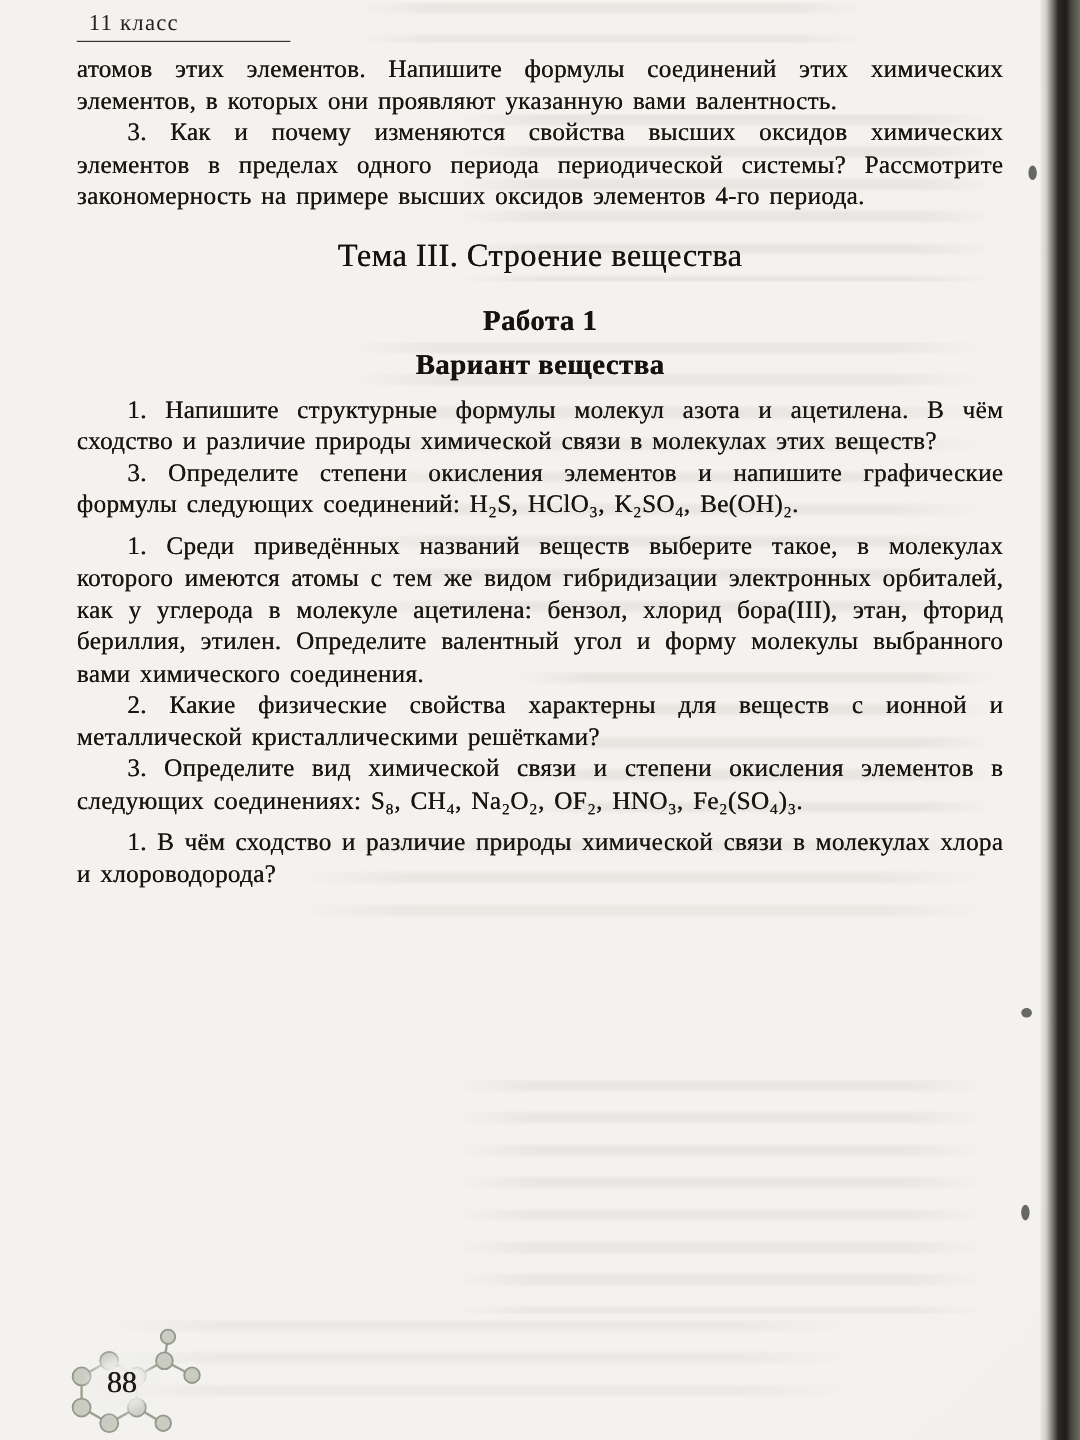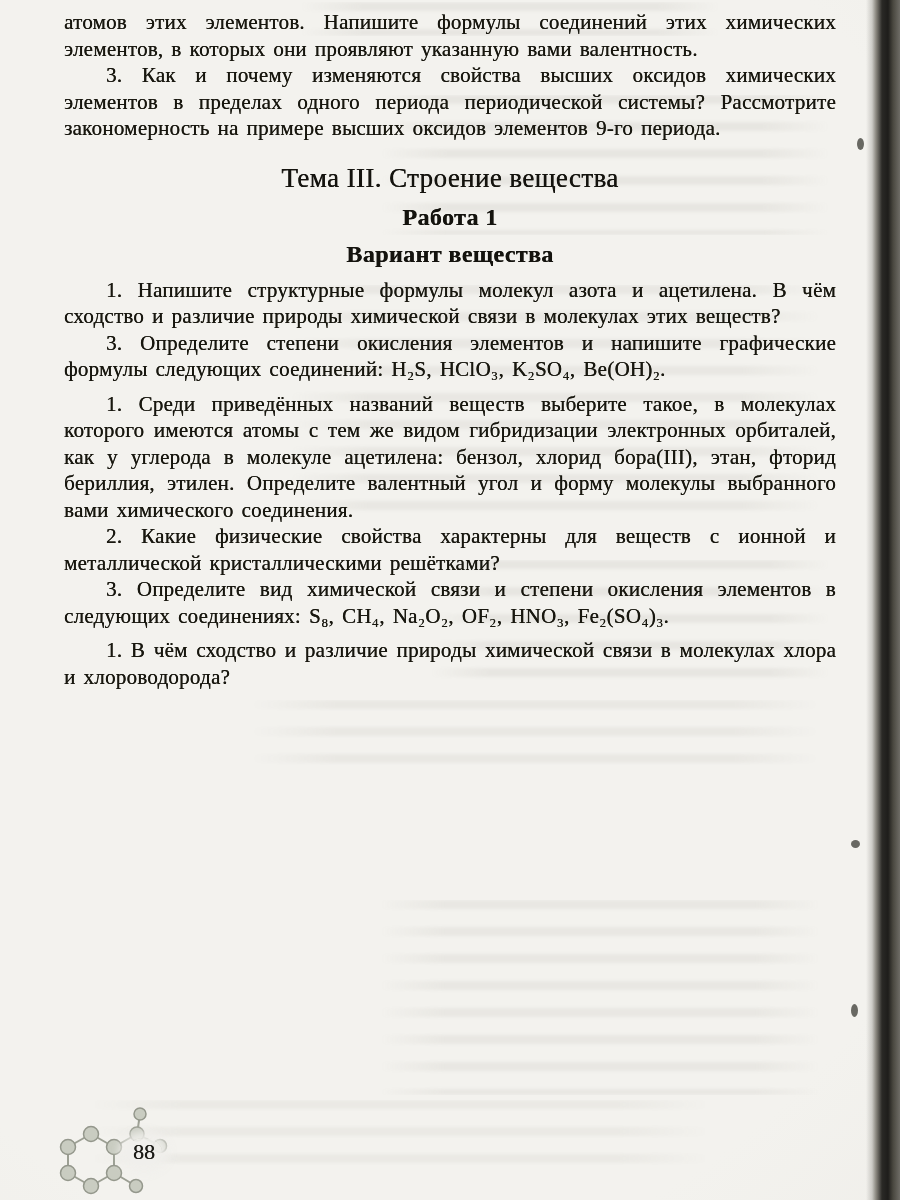--- a/index.html
+++ b/index.html
@@ -60,53 +60,55 @@
   .theme{
     margin:20px 0 0;font-size:27px;line-height:33px;font-weight:normal;
     text-align:center;letter-spacing:.4px;color:#14130e;
     text-shadow:.3px 0 0 currentColor;
   }
   .work{
     margin:0;font-size:24px;line-height:29px;font-weight:bold;
     text-align:center;letter-spacing:.4px;color:#14130e;
     text-shadow:.3px 0 0 currentColor;
   }
-  .work1{margin-top:8px;}
+  .work1{margin-top:24px;}
   .work2{margin-top:8px;}
   .variant{
     margin:24px 0 0;font-size:22.5px;line-height:27px;font-weight:bold;
     text-align:left;color:#14130e;text-shadow:.3px 0 0 currentColor;
   }
   .molecule{position:absolute;left:36px;top:1106px;opacity:.85;}
   .pagenum{
-    position:absolute;left:82px;top:1138px;font-size:22px;color:#1d1c18;
+    position:absolute;left:82px;top:1138px;font-size:25px;color:#1d1c18;
     padding:1px 7px;background:rgba(240,239,235,.92);border-radius:50%;
     box-shadow:0 0 10px 7px rgba(240,239,235,.92);
     text-shadow:.3px 0 0 currentColor;
-    margin-left:44px;
   }
 </style>
 </head>
 <body>
 
 <div class="page">
 
   <div class="bleed b0"></div>
   <div class="bleed b1"></div>
   <div class="bleed b2"></div>
   <div class="bleed b3"></div>
   <div class="bleed b4"></div>
   <div class="bleed b5"></div>
   <div class="bleed b6"></div>
 
   <div class="content">
 
+    <div class="head">
+      <span class="head-label">11 класс</span>
+    </div>
 
     <p class="body noindent">атомов этих элементов. Напишите формулы соединений этих химических элементов, в которых они проявляют указанную вами валентность.</p>
-    <p class="body ind">3. Как и почему изменяются свойства высших оксидов химических элементов в пределах одного периода периодической системы? Рассмотрите закономерность на примере высших оксидов элементов 9-го периода.</p>
+    <p class="body ind">3. Как и почему изменяются свойства высших оксидов химических элементов в пределах одного периода периодической системы? Рассмотрите закономерность на примере высших оксидов элементов 4-го периода.</p>
 
     <h1 class="theme">Тема III. Строение вещества</h1>
 
     <h2 class="work work1">Работа 1</h2>
     <h2 class="work work2">Вариант вещества</h2>
 
     <p class="body ind q">1. Напишите структурные формулы молекул азота и ацетилена. В чём сходство и различие природы химической связи в молекулах этих веществ?</p>
     <p class="body ind">3. Определите степени окисления элементов и напишите графические формулы следующих соединений: H₂S, HClO₃, K₂SO₄, Be(OH)₂.</p>
 
     <p class="body ind q">1. Среди приведённых названий веществ выберите такое, в молекулах которого имеются атомы с тем же видом гибридизации электронных орбиталей, как у углерода в молекуле ацетилена: бензол, хлорид бора(III), этан, фторид бериллия, этилен. Определите валентный угол и форму молекулы выбранного вами химического соединения.</p>

